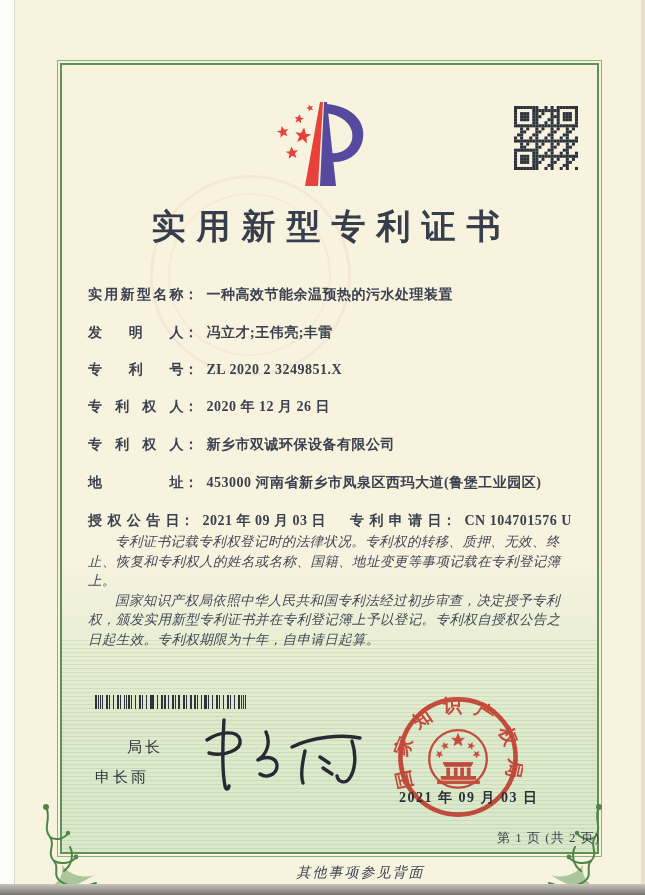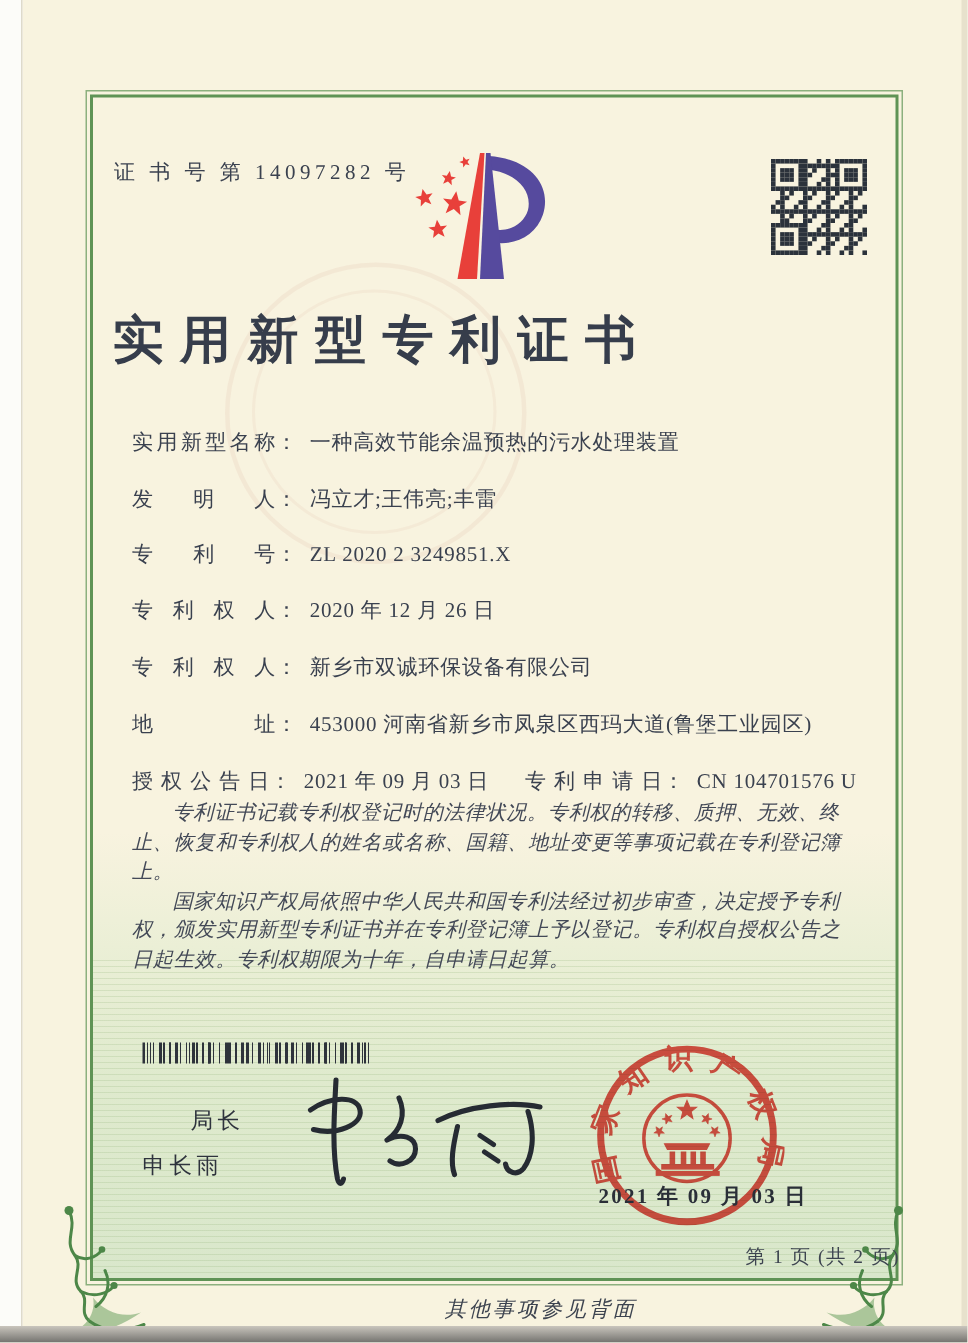--- a/index.html
+++ b/index.html
@@ -22,26 +22,26 @@
   .wave-lines{position:absolute;left:60px;top:640px;width:537px;height:212px;
     background:repeating-linear-gradient(to bottom,rgba(140,175,115,.22) 0 1px,rgba(255,255,255,0) 1px 4px);}
   .watermark{position:absolute;left:150px;top:175px;width:195px;height:195px;border-radius:50%;
     border:3px solid rgba(214,160,140,.12);}
   .watermark2{position:absolute;left:168px;top:193px;width:159px;height:159px;border-radius:50%;
     border:2px solid rgba(214,160,140,.10);}
 
   .cert-no{position:absolute;left:76px;top:106px;font-size:14px;letter-spacing:3px;color:#3a414f;}
   .logo{position:absolute;left:268px;top:96px;}
   .qr{position:absolute;left:514px;top:106px;fill:#2b323b;}
-  .title{position:absolute;left:57px;top:204px;width:543px;
-         font-size:34px;font-weight:600;letter-spacing:11px;padding-left:18px;box-sizing:border-box;
+  .title{position:absolute;left:57px;top:204px;width:543px;text-align:center;
+         font-size:34px;font-weight:600;letter-spacing:11px;padding-left:6px;box-sizing:border-box;
          color:#363d4b;}
 
   .fields{position:absolute;left:88px;top:280px;width:486px;font-size:14px;color:#3a414f;}
-  .frow{position:absolute;left:0;white-space:nowrap;letter-spacing:.5px;}
+  .frow{position:absolute;left:0;white-space:nowrap;letter-spacing:.5px;font-weight:bold;}
   .flabel{display:inline-block;width:96px;text-align:justify;text-align-last:justify;vertical-align:bottom;}
   .fcolon{display:inline-block;margin-right:8px;}
   .r1{top:6px}.r2{top:44px}.r3{top:81px}.r4{top:118px}.r5{top:156px}.r6{top:194px}.r7{top:232px}
   .pair2{position:absolute;left:262px;top:0;}
   .r7 .flabel{width:92px;}
 
   .body-text{position:absolute;left:88px;top:532px;width:482px;font-size:13.5px;line-height:19.5px;
     color:#434957;font-style:italic;}
   .body-text p{margin:0;text-indent:2em;letter-spacing:.4px;}
 
@@ -74,21 +74,20 @@
 
   <div class="green-zone"></div>
   <div class="wave-lines"></div>
   <div class="watermark"></div>
   <div class="watermark2"></div>
 
   <div class="frame">
     <div class="frame-inner"></div>
   </div>
 
-  <div class="cert-no">证 书 号 第 14097282 号</div>
 
   <svg class="logo" width="112" height="98" viewBox="0 0 112 98">
     <defs>
       <path id="star" d="M0,-10 L2.94,-3.09 L9.51,-3.09 L4.19,1.18 L5.88,8.09 L0,4 L-5.88,8.09 L-4.19,1.18 L-9.51,-3.09 L-2.94,-3.09 Z"></path>
     </defs>
     <g>
       <path d="M58,8 C86,10 100,28 94,47 C89,62 73,69 58,65 L58,56 C70,60 81,54 84,44 C87,31 76,19 57,17 Z" fill="#564a9e"></path>
       <polygon points="52,6 55,6 50,90 37,90" fill="#e8403a"></polygon>
       <polygon points="56,6 59,6 68,90 52,90" fill="#564a9e"></polygon>
     </g>

